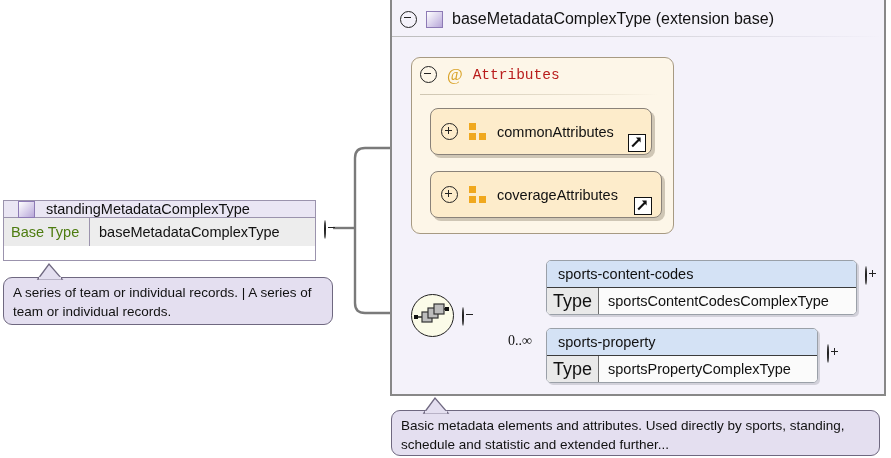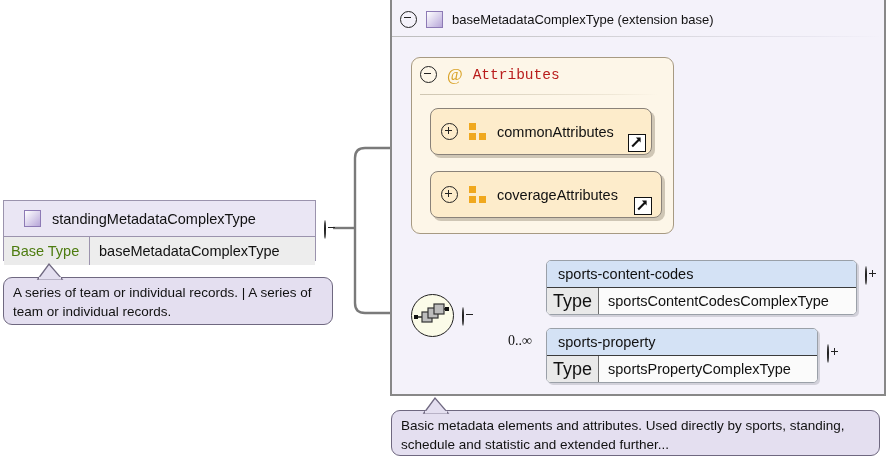--- a/index.html
+++ b/index.html
@@ -51,21 +51,21 @@
     padding-left: 8px;
     box-sizing: border-box;
   }
   .panel-header-rule {
     position: absolute;
     left: 392px; top: 36px;
     width: 492px; height: 1px;
     background: linear-gradient(to right, #bdbdbd, #e8e6f0 85%, #f4f2fa);
   }
   .panel-title {
-    font-size: 13px;
+    font-size: 16px;
     color: #111;
     white-space: nowrap;
   }
 
   
   .type-square {
     width: 17px; height: 17px;
     border: 1px solid #8d7ab5;
     background: linear-gradient(135deg, #ffffff 0%, #d8cfeb 55%, #b7a6d8 100%);
     box-sizing: border-box;
@@ -248,27 +248,27 @@
   
   .left-box {
     position: absolute;
     left: 3px; top: 200px;
     width: 313px; height: 61px;
     border: 1.2px solid #9b93ad;
     background: #ffffff;
     box-sizing: border-box;
   }
   .left-box-head {
-    height: 36px;
+    height: 17px;
     background: #eae6f4;
     border-bottom: 1.2px solid #9b93ad;
     display: flex;
     align-items: center;
     gap: 11px;
-    padding-left: 20px;
+    padding-left: 14px;
     box-sizing: border-box;
   }
   .left-box-head-label {
     font-size: 14.5px;
     color: #111;
   }
   .left-box-row {
     height: 28px;
     display: flex;
     align-items: stretch;

